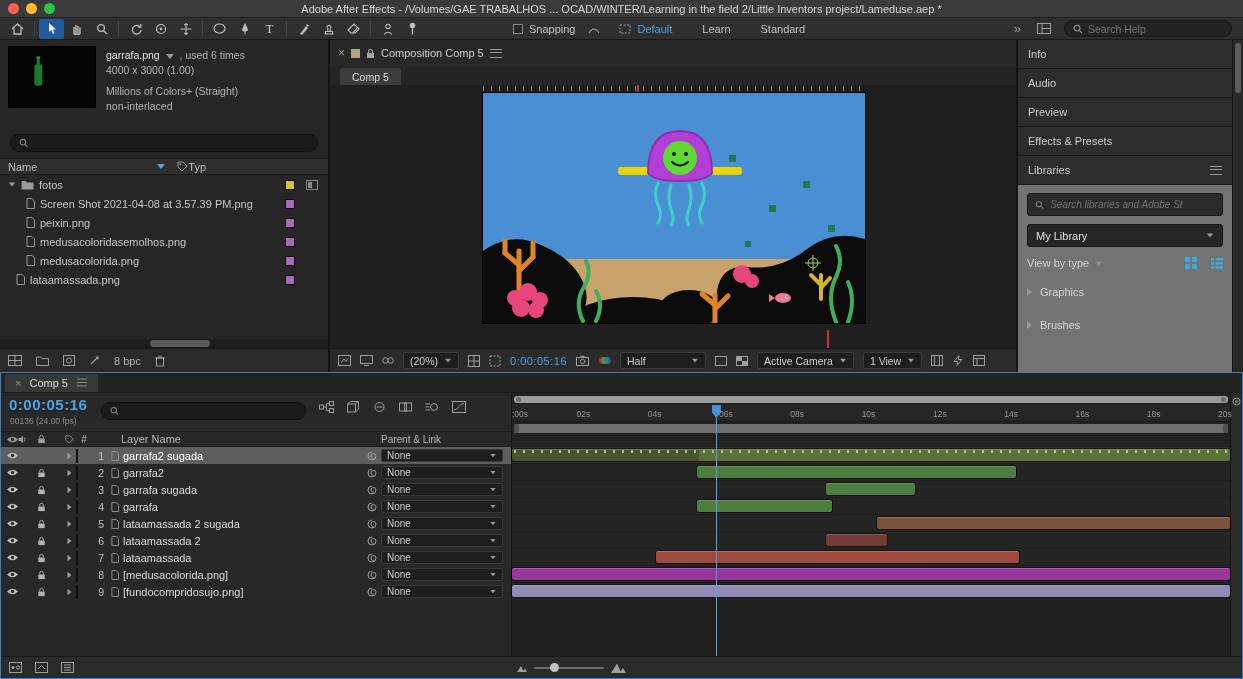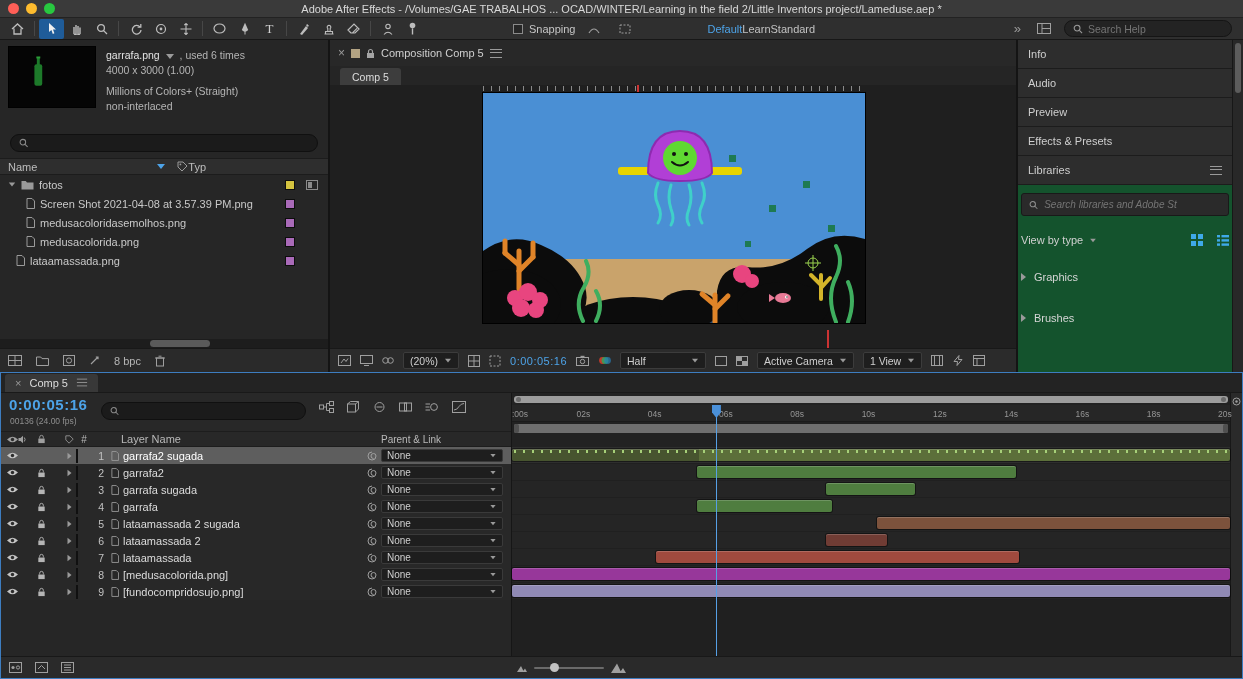--- a/index.html
+++ b/index.html
@@ -11,21 +11,21 @@
 .traffic{display:flex;padding-left:8px;z-index:2}
 .light{width:11px;height:11px;border-radius:50%;margin-right:7px}
 .title-text{position:absolute;left:0;right:0;text-align:center;font-size:11px;color:#d8d8d8}
 
 .toolbar{height:22px;background:#2f2f2f;display:flex;align-items:center;padding:0 5px;border-bottom:1px solid #171717}
 .tool{width:25px;height:20px;display:flex;align-items:center;justify-content:center;border-radius:2px;flex:none}
 .tool.active{background:#1f5c99}
 .tb-sep{width:1px;height:15px;background:#474747;margin:0 4px;flex:none}
 .snap-group{display:flex;align-items:center;gap:6px;margin-left:88px}
 .checkbox{width:10px;height:10px;border:1px solid #8a8a8a;background:#262626}
-.ws-area{display:flex;align-items:flex-start;margin-left:70px}
+.ws-area{display:flex;align-items:flex-start;gap:30px;}
 .ws-btn{color:#c2c2c2;font-size:11px}
 .ws-active{color:#4da3e8}
 .searchbox{display:flex;align-items:center;gap:5px;background:#232323;border:1px solid #151515;border-radius:9px;height:17px;padding:0 8px}
 .searchbox input{background:transparent;border:none;outline:none;color:#bbb;font-size:10.5px;font-family:inherit}
 
 .main{display:flex;height:332px}
 .panel-hd{height:26px;display:flex;align-items:center;padding:0 8px;gap:6px;background:#282828;color:#cfcfcf}
 .burger{width:12px;height:9px;border-top:1.5px solid #9a9a9a;border-bottom:1.5px solid #9a9a9a;position:relative}
 .burger::after{content:"";position:absolute;left:0;right:0;top:2.5px;border-top:1.5px solid #9a9a9a}
 .chev-d{width:0;height:0;border-left:4px solid transparent;border-right:4px solid transparent;border-top:5px solid #9a9a9a}
@@ -55,21 +55,21 @@
 .viewport{flex:1;position:relative;background:#1f1f1f;overflow:hidden}
 .stage{position:absolute;left:153px;top:8px;width:382px;height:230px;background:#4a8fd4;box-shadow:0 0 0 1px #000}
 .stage-ruler{position:absolute;left:153px;top:1px;width:382px;height:5px;background:repeating-linear-gradient(90deg,#8a8a8a 0 1px,transparent 1px 8px)}
 .guide-red{position:absolute;width:2px;background:#cc3333}
 .comp-foot{height:24px;background:#2b2b2b;border-top:1px solid #181818;display:flex;align-items:center;gap:9px;padding:0 8px;color:#bdbdbd}
 .dd{display:flex;align-items:center;gap:6px;background:#1e1e1e;border:1px solid #3c3c3c;border-radius:2px;height:17px;padding:0 6px;color:#cfcfcf;font-size:10.5px;white-space:nowrap}
 .tc-blue{color:#4da3e8;font-size:11px;letter-spacing:.5px}
 
 .rightcol{width:214px;display:flex;flex-direction:column;background:#1e1e1e}
 .rpanel{height:29px;background:#2d2d2d;display:flex;align-items:center;padding:0 10px;border-bottom:1px solid #1c1c1c;color:#cfcfcf}
-.lib-body{flex:1;background:#14532d;padding:8px 3px;display:flex;flex-direction:column;gap:16px}
+.lib-body{flex:1;background:#737373;padding:8px 9px;display:flex;flex-direction:column;gap:8px}
 .lib-field{display:flex;align-items:center;gap:6px;background:#2a2a2a;border:1px solid #191919;border-radius:3px;height:23px;padding:0 7px}
 .lib-field input{background:transparent;border:none;outline:none;color:#9f9f9f;font-style:italic;font-size:10px;width:100%;font-family:inherit}
 .lib-select{display:flex;align-items:center;justify-content:space-between;background:#262626;border:1px solid #171717;border-radius:3px;height:23px;padding:0 8px;color:#e0e0e0}
 .lib-viewrow{display:flex;align-items:center;gap:6px;color:#d0d0d0;padding:2px 0}
 .lib-group{display:flex;align-items:center;gap:8px;height:25px;color:#d6d6d6}
 .vscroll{width:11px;background:#282828;border-left:1px solid #171717;position:relative}
 .vscroll .thumbbar{position:absolute;left:2px;right:2px;top:3px;height:50px;background:#5c5c5c;border-radius:4px}
 
 .timeline{height:307px;background:#262626;border:1px solid #3d7dc0;display:flex;flex-direction:column}
 .tl-tabs{height:20px;background:#232323;display:flex;align-items:center;padding-left:4px;border-bottom:1px solid #191919}
@@ -323,20 +323,28 @@
               <path d="M1 .5 h5 l2.5 2.5 v7.5 H1 Z" fill="none" stroke="#9a9a9a"></path>
             </svg>
           <span class="grow">Screen Shot 2021-04-08 at 3.57.39 PM.png</span>
           <span class="lbl-sq file-chip" style="background: rgb(169, 106, 184);"></span>
             <span style="width:22px"></span>
         </div>
         <div class="prow" style="padding-left:26px">
           <svg width="9" height="11" viewBox="0 0 9 11">
               <path d="M1 .5 h5 l2.5 2.5 v7.5 H1 Z" fill="none" stroke="#9a9a9a"></path>
             </svg>
+          <span class="grow">peixin.png</span>
+          <span class="lbl-sq file-chip" style="background: rgb(169, 106, 184);"></span>
+            <span style="width:22px"></span>
+        </div>
+        <div class="prow" style="padding-left:26px">
+          <svg width="9" height="11" viewBox="0 0 9 11">
+              <path d="M1 .5 h5 l2.5 2.5 v7.5 H1 Z" fill="none" stroke="#9a9a9a"></path>
+            </svg>
           <span class="grow">medusacoloridasemolhos.png</span>
           <span class="lbl-sq file-chip" style="background: rgb(169, 106, 184);"></span>
             <span style="width:22px"></span>
         </div>
         <div class="prow" style="padding-left:26px">
           <svg width="9" height="11" viewBox="0 0 9 11">
               <path d="M1 .5 h5 l2.5 2.5 v7.5 H1 Z" fill="none" stroke="#9a9a9a"></path>
             </svg>
           <span class="grow">medusacolorida.png</span>
           <span class="lbl-sq file-chip" style="background: rgb(169, 106, 184);"></span>
@@ -577,20 +585,24 @@
         <span>Libraries</span>
         <span class="burger"></span>
       </div>
       <div class="lib-body">
         <div class="lib-field">
           <svg width="10" height="10" viewBox="0 0 11 11">
               <circle cx="4.5" cy="4.5" r="3.2" fill="none" stroke="#8f8f8f" stroke-width="1.2"></circle>
               <line x1="7" y1="7" x2="10" y2="10" stroke="#8f8f8f" stroke-width="1.2"></line>
             </svg>
           <input placeholder="Search libraries and Adobe St" style="">
+        </div>
+        <div class="lib-select">
+          <span>My Library</span>
+          <span class="chev-d" style="transform:scale(.8)"></span>
         </div>
         <div class="lib-viewrow">
           <span>View by type</span>
           <span class="chev-d" style="transform:scale(.7)"></span>
           <span style="flex:1"></span>
           <svg width="12" height="12" viewBox="0 0 12 12">
               <rect x="0" y="0" width="5" height="5" fill="#3fa9e8"></rect>
               <rect x="7" y="0" width="5" height="5" fill="#3fa9e8"></rect>
               <rect x="0" y="7" width="5" height="5" fill="#3fa9e8"></rect>
               <rect x="7" y="7" width="5" height="5" fill="#3fa9e8"></rect>

